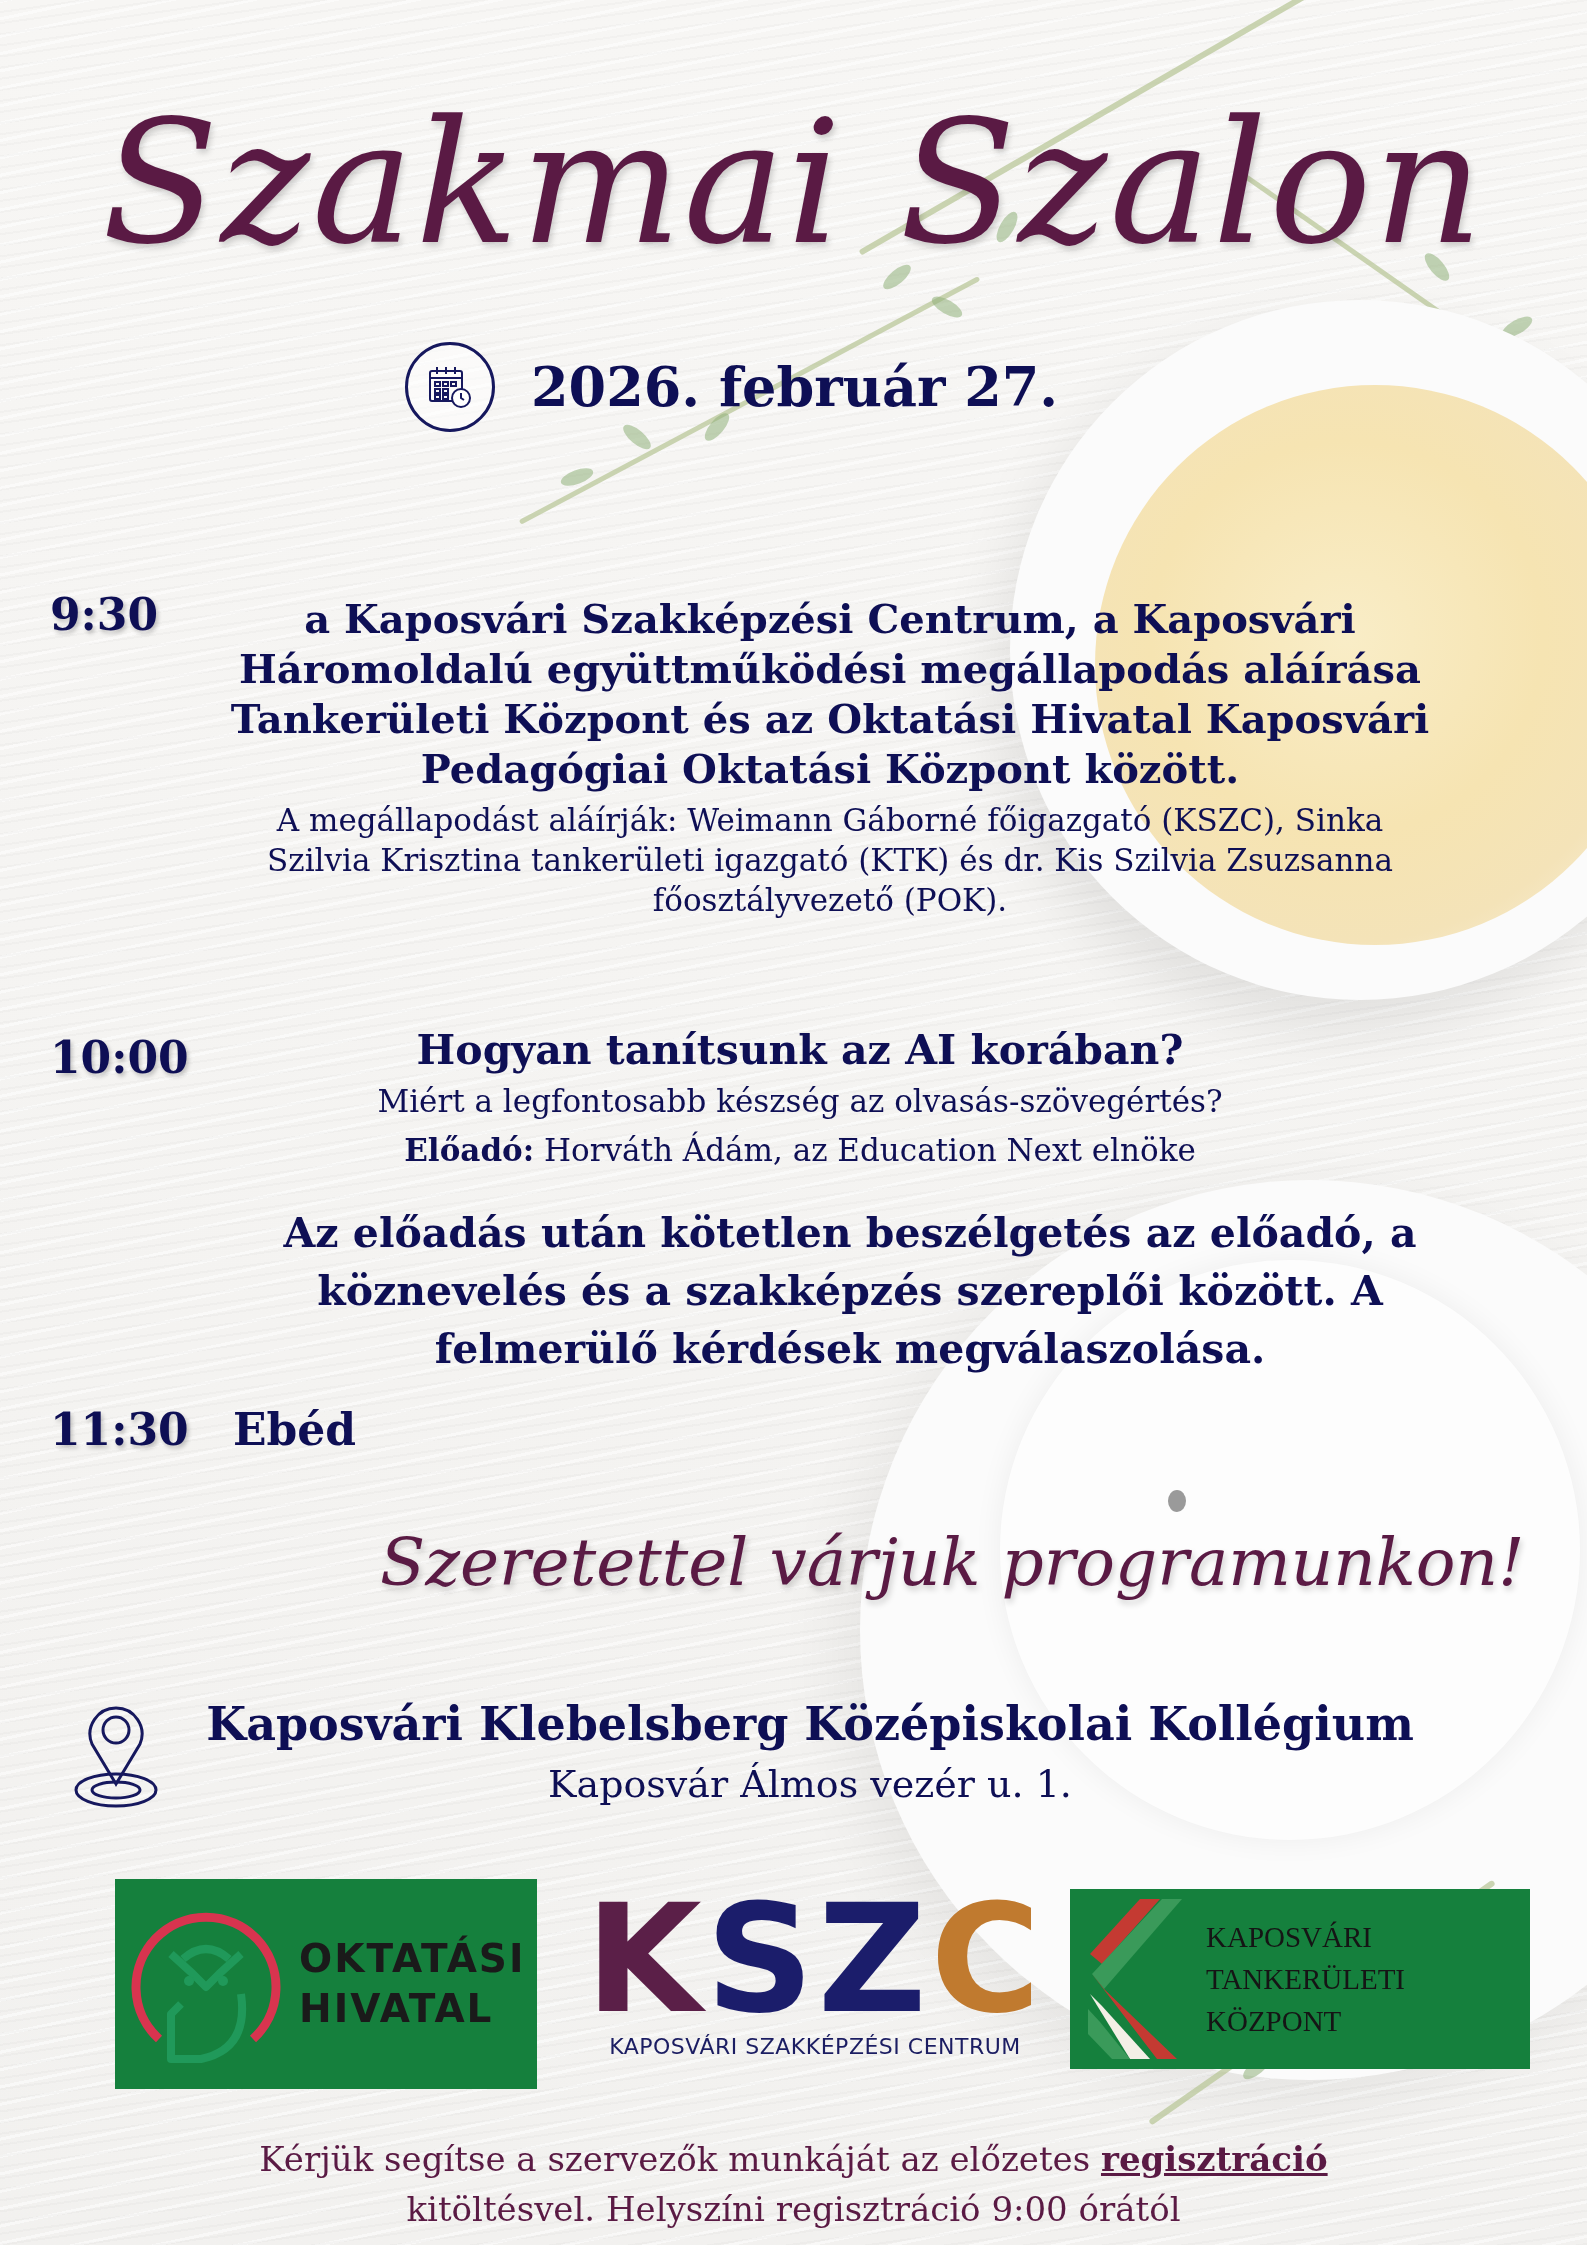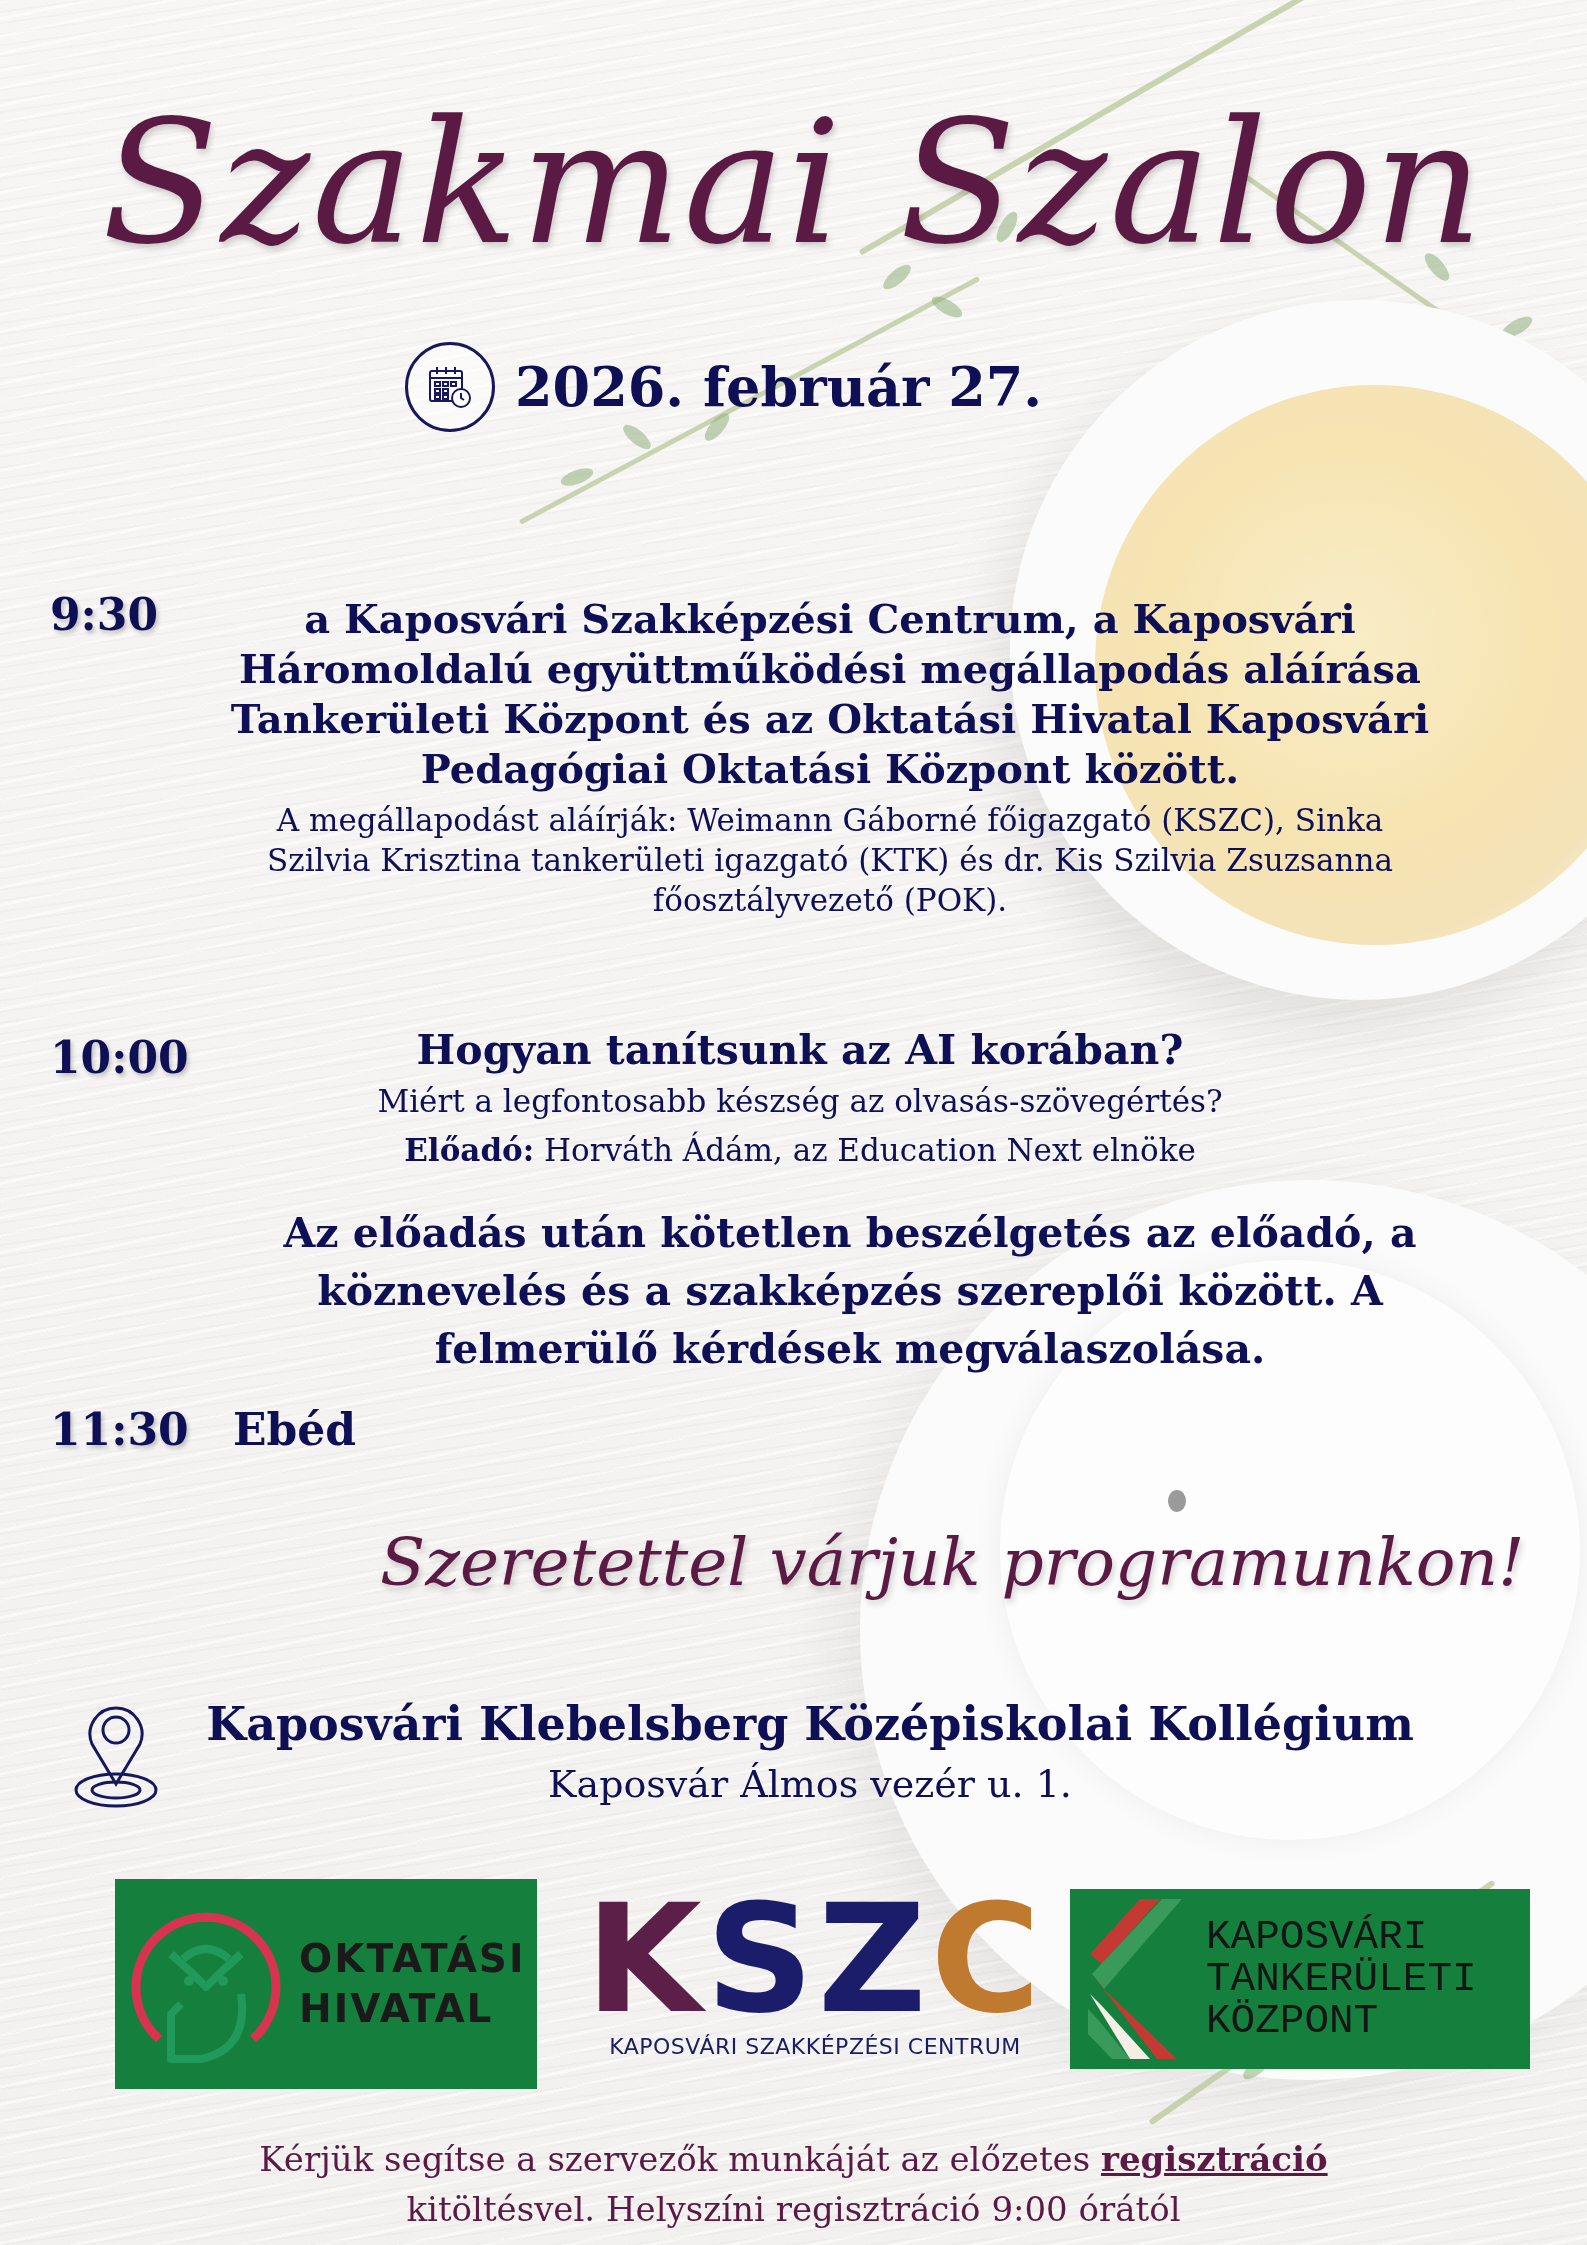--- a/index.html
+++ b/index.html
@@ -40,21 +40,21 @@
   .sprig { position: absolute; background: #b9c79a; border-radius: 4px; opacity: 0.75; transform-origin: left center; }
   .leaf { position: absolute; width: 34px; height: 14px; border-radius: 50%; background: #8fb07a; opacity: 0.55; }
 
   .content { position: absolute; inset: 0; z-index: 1; margin-top: 24px; }
   .script {
     font-family: "DejaVu Serif", "Liberation Serif", serif;
     font-style: italic; color: #5a1a44;
     text-shadow: 2px 4px 6px rgba(0,0,0,0.18);
   }
   .title { position: absolute; left: 0; width: 1587px; top: 60px; text-align: center; font-size: 170px; letter-spacing: 2px; font-weight: normal; }
-  .date-row { position: absolute; left: 405px; top: 318px; display: flex; align-items: center; gap: 20px; }
+  .date-row { position: absolute; left: 405px; top: 318px; display: flex; align-items: center; gap: 36px; }
   .cal-icon { width: 84px; height: 84px; border: 3px solid #16185e; border-radius: 50%; display: flex; align-items: center; justify-content: center; background: rgba(255,255,255,0.5); }
   .date-text { font-size: 54px; font-weight: bold; color: #0e0f55; }
   .program-label { position: absolute; left: 22px; top: 395px; font-size: 88px; }
 
   .time { position: absolute; font-weight: bold; font-size: 44px; color: #0e0f55; text-shadow: 2px 3px 4px rgba(0,0,0,0.22); }
   .block { position: absolute; text-align: center; color: #0e0f55; }
   .h1 { font-size: 40px; font-weight: bold; line-height: 50px; }
   .p  { font-size: 32px; line-height: 50px; }
   .p2 { font-size: 31px; line-height: 40px; }
   .h2 { font-size: 41px; font-weight: bold; line-height: 58px; }
@@ -65,21 +65,21 @@
   .venue .name { font-size: 46px; font-weight: bold; line-height: 64px; }
   .venue .addr { font-size: 38px; line-height: 56px; }
 
   .logo-box { position: absolute; background: #15803d; }
   .oh { left: 115px; top: 1855px; width: 422px; height: 210px; display: flex; align-items: center; }
   .oh-text { font-family: "DejaVu Sans", "Liberation Sans", sans-serif; font-weight: bold; font-size: 39px; line-height: 50px; color: #1a1a1a; letter-spacing: 2px; margin-left: 18px; }
   .kszc { position: absolute; left: 580px; top: 1860px; width: 470px; height: 200px; text-align: center; }
   .kszc-letters { font-family: "DejaVu Sans", "Liberation Sans", sans-serif; font-weight: bold; font-size: 150px; line-height: 150px; letter-spacing: 4px; }
   .kszc-sub { font-family: "DejaVu Sans", "Liberation Sans", sans-serif; font-size: 22px; color: #1b1d62; letter-spacing: 0.5px; margin-top: 0px; }
   .ktk { left: 1070px; top: 1865px; width: 460px; height: 180px; display: flex; align-items: center; }
-  .ktk-text { font-family: Liberation Mono, monospace; font-size: 41px; line-height: 42px; color: #151515; margin-left: 14px; }
+  .ktk-text { font-family: Liberation Serif, serif; font-size: 29px; line-height: 42px; color: #151515; margin-left: 14px; }
 
   .footer { position: absolute; left: 0; width: 1587px; top: 2110px; text-align: center; font-size: 34px; line-height: 50px; color: #5a1a44; }
   .footer a { color: #5a1a44; font-weight: bold; text-decoration: underline; }
 </style>
 </head>
 <body>
 
 <div class="bg">
   <div class="texture"></div>
   <div class="sprig" style="left:860px;top:250px;width:600px;height:6px;transform:rotate(-30deg);"></div>

